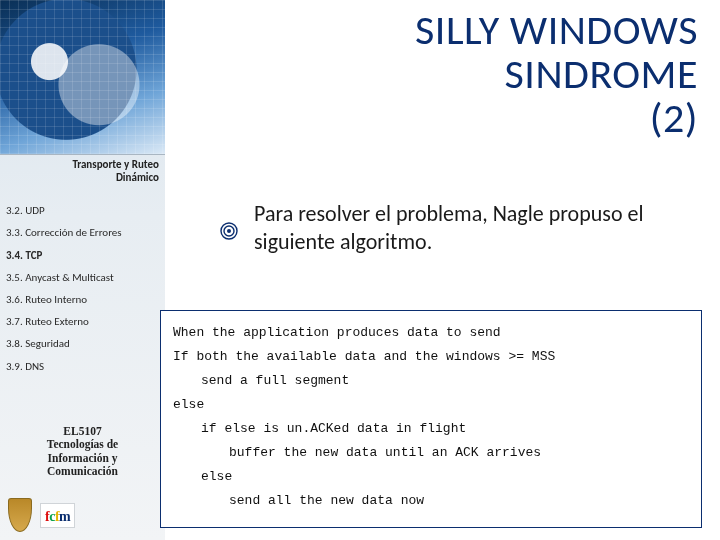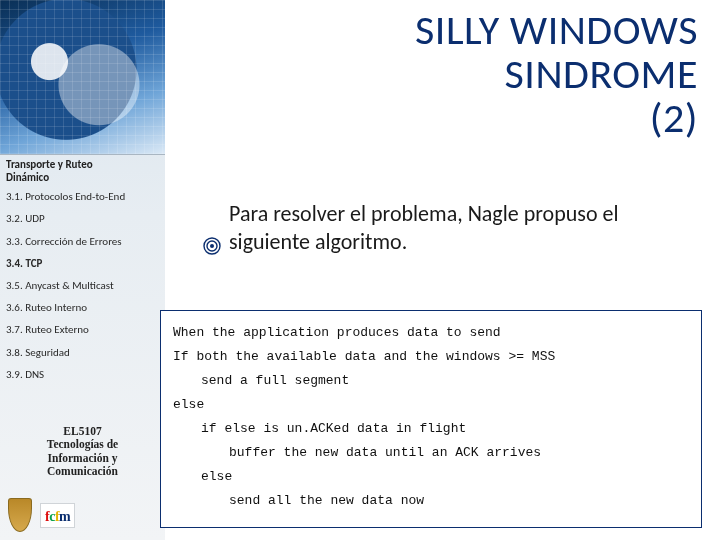--- a/index.html
+++ b/index.html
@@ -42,25 +42,25 @@
       repeating-linear-gradient(0deg, rgba(255,255,255,0.12) 0 1px, transparent 1px 9px);
     mix-blend-mode: screen;
   }
   .sidebar-list {
     padding: 4px 6px 0 6px;
     font-size: 11px;
     color: #2a2a2a;
   }
   .sidebar-header {
     font-weight: bold;
-    text-align: left;
+    text-align: right;
     font-size: 11px;
     line-height: 1.15;
     color: #222;
-    margin-bottom: 6px;
+    margin-bottom: 20px;
   }
   .sidebar-item {
     line-height: 1.2;
     margin-bottom: 9px;
   }
   .sidebar-item b { font-weight: bold; margin-top: 17px; }
   .sidebar-course {
     position: absolute;
     bottom: 62px;
     left: 0;
@@ -110,25 +110,25 @@
     text-align: right;
     padding: 8px 22px 0 40px;
     letter-spacing: 0.5px;
     font-weight: 400;
     margin-left: 36px;
   }
   .title .paren { display:block; font-size:42px; }
   .bullet-row {
     position: absolute;
     top: 200px;
-    left: 38px;
+    left: 55px;
     right: 20px;
     display: flex;
-    align-items: flex-end;
-    gap: 8px;
+    align-items: center;
+    gap: 16px;
   }
   .bullet-icon {
     width: 18px; height: 18px;
     flex: 0 0 18px;
     margin-top: 6px;
   }
   .bullet-icon svg { display:block; }
   .bullet-text {
     font-family: Calibri, "Segoe UI", Arial, sans-serif;
     font-size: 22px;
@@ -157,21 +157,20 @@
 
 <div class="slide">
 
   <div class="sidebar">
     <div class="sidebar-img"></div>
     <div class="sidebar-list">
       <div class="sidebar-header">
         <span>Transporte y Ruteo</span><br>
         <span>Dinámico</span>
       </div>
-      <div class="sidebar-item"><span>3.1. Protocolos End-to-End</span></div>
       <div class="sidebar-item"><span>3.2. UDP</span></div>
       <div class="sidebar-item"><span>3.3. Corrección de Errores</span></div>
       <div class="sidebar-item"><b><span>3.4. TCP</span></b></div>
       <div class="sidebar-item"><span>3.5. Anycast &amp; Multicast</span></div>
       <div class="sidebar-item"><span>3.6. Ruteo Interno</span></div>
       <div class="sidebar-item"><span>3.7. Ruteo Externo</span></div>
       <div class="sidebar-item"><span>3.8. Seguridad</span></div>
       <div class="sidebar-item"><span>3.9. DNS</span></div>
     </div>
     <div class="sidebar-course">

